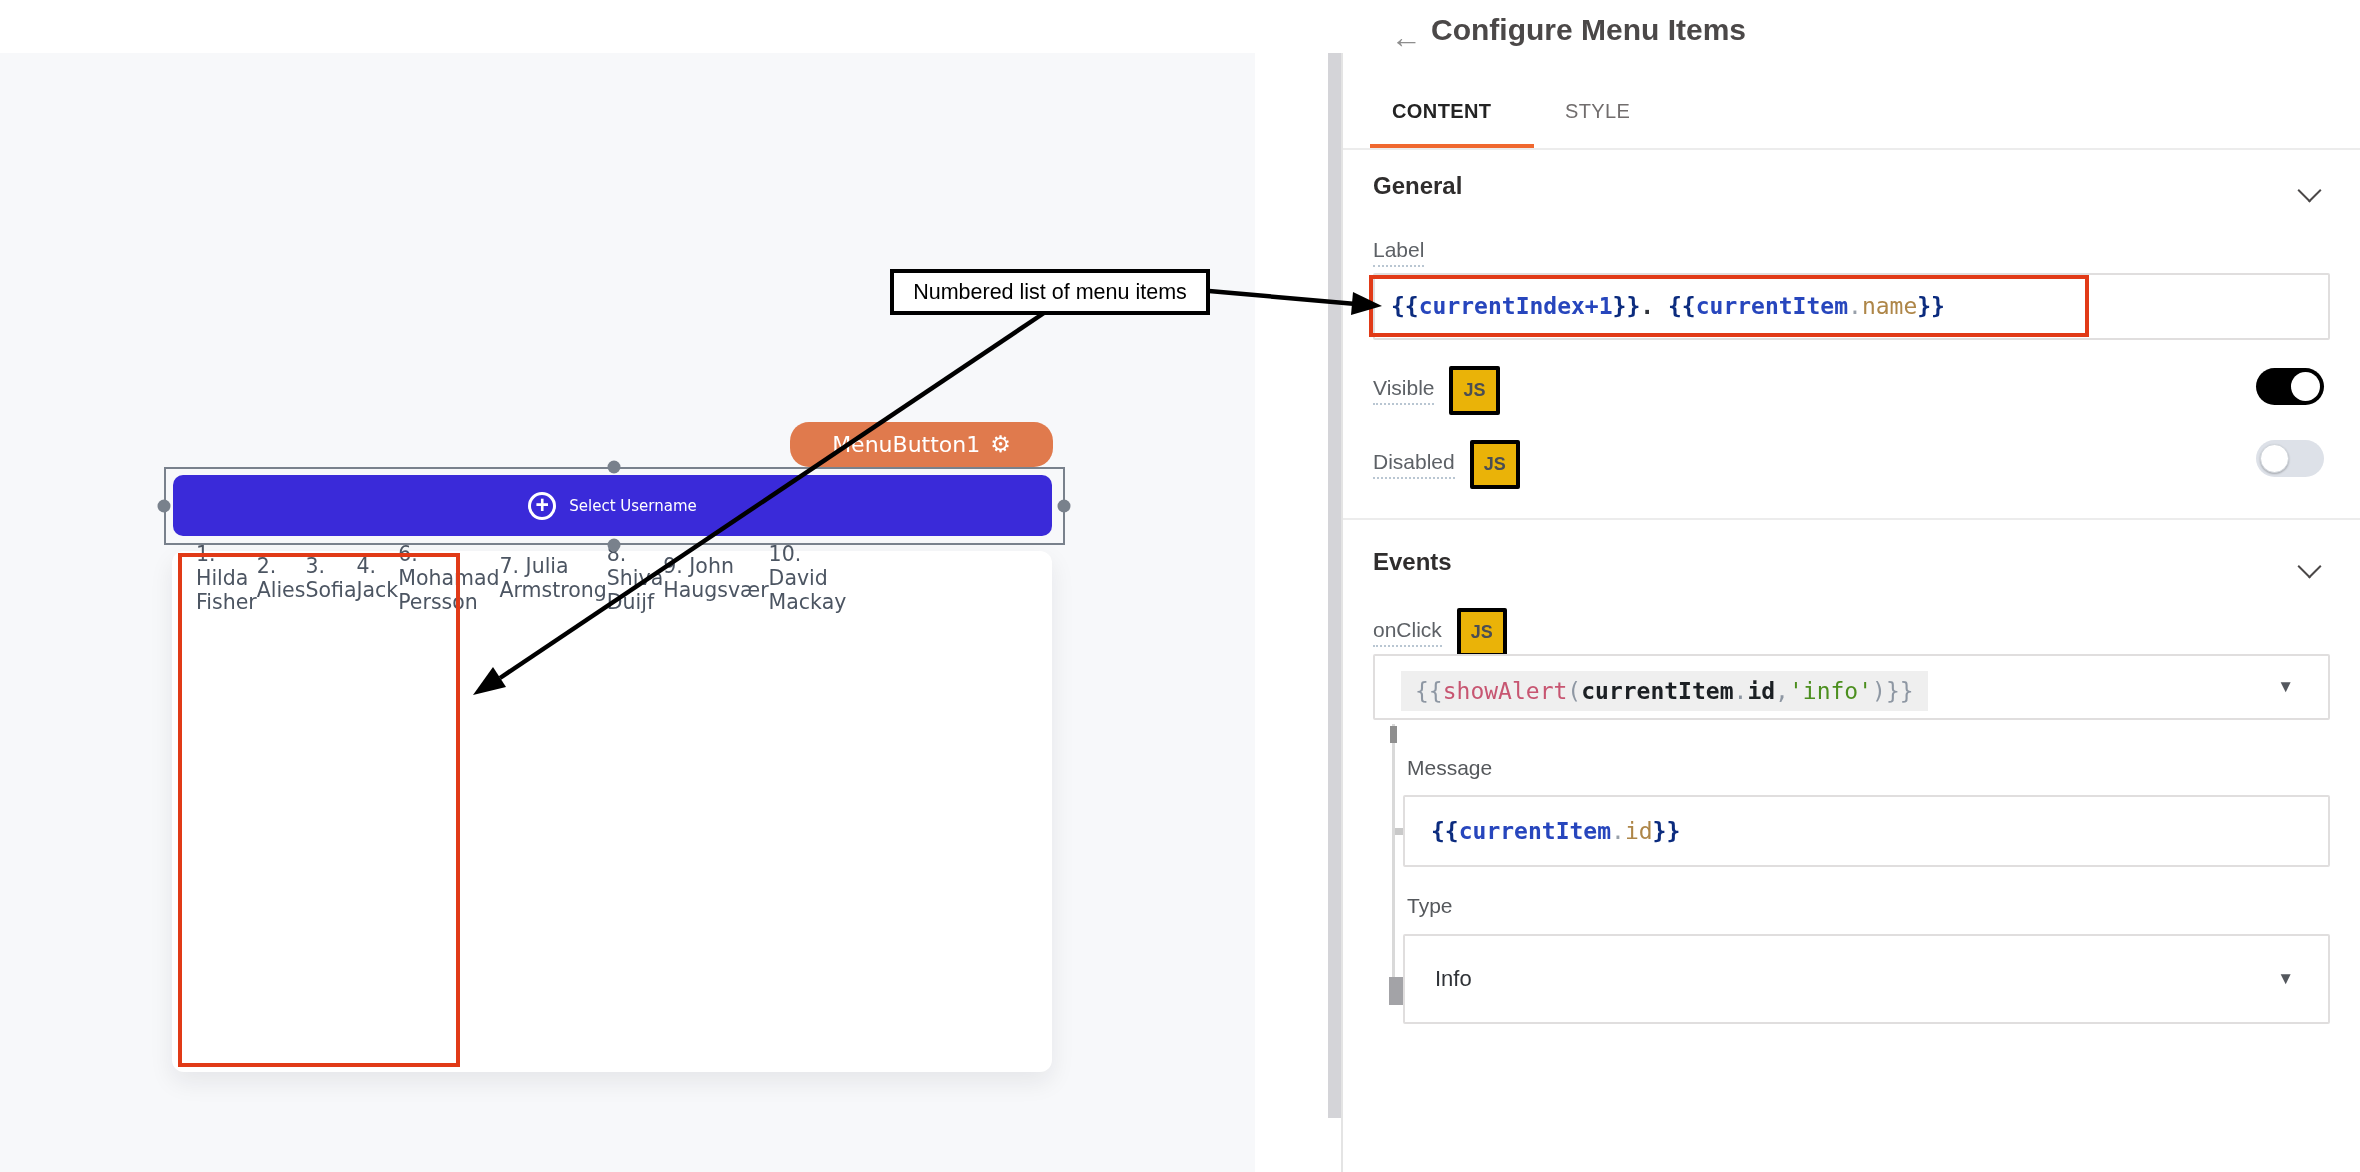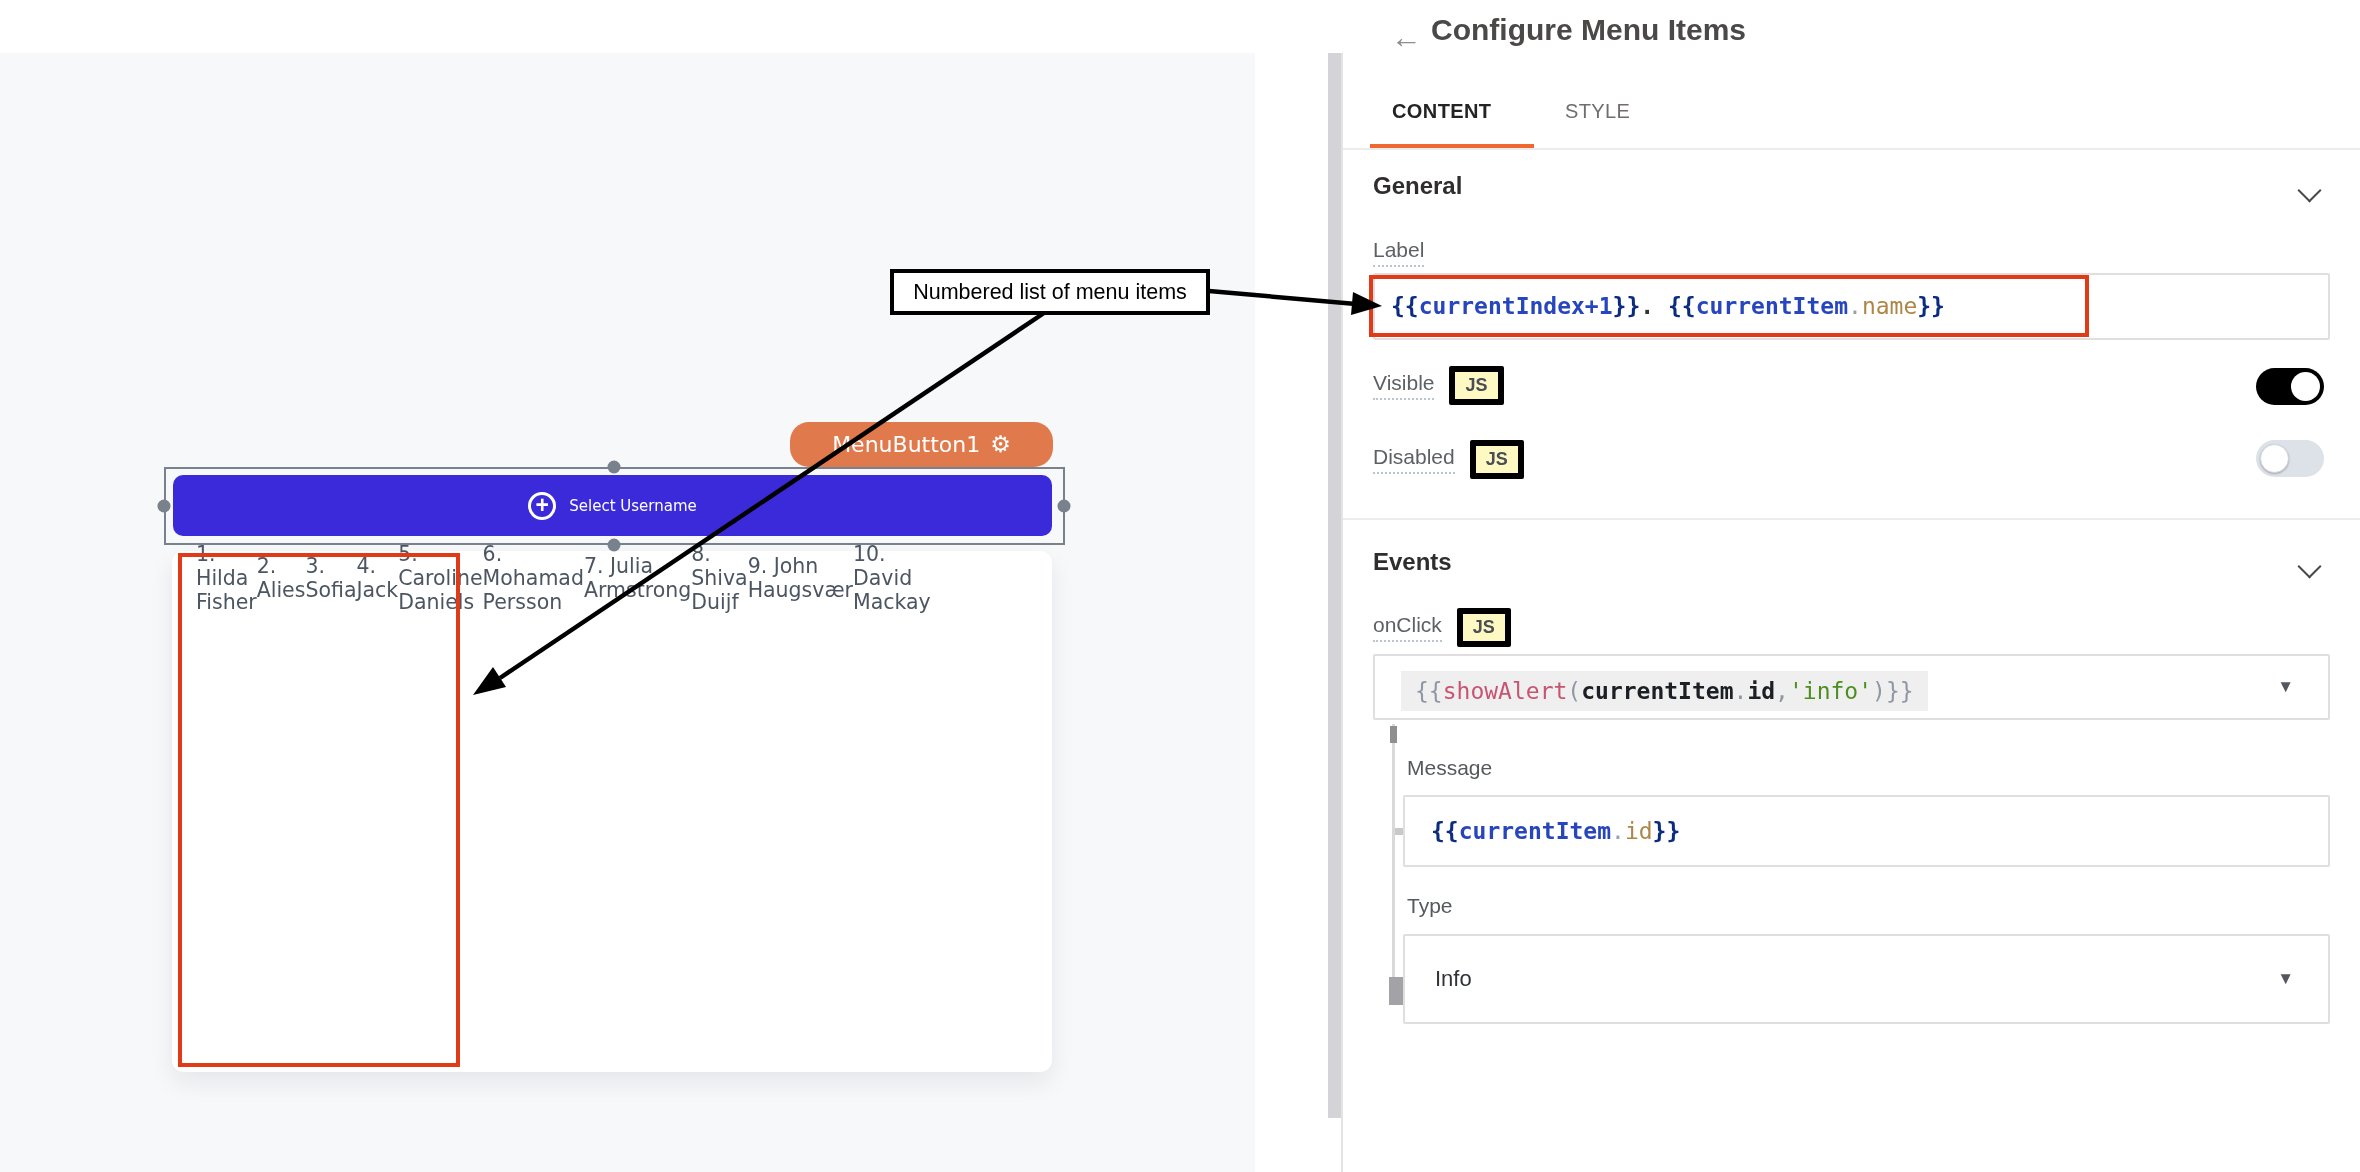--- a/index.html
+++ b/index.html
@@ -41,22 +41,22 @@
   .tab{top:100px;font-size:20px;letter-spacing:.4px;cursor:pointer;}
   .tab-content{left:49px;font-weight:700;color:#232323;}
   .tab-style{left:222px;font-weight:500;color:#716D6D;}
   .tab-underline{left:27px;top:144px;width:164px;height:6px;background:#F0682F;}
   .tabs-line{left:0;top:148px;width:1017px;height:2px;background:#ECECEC;}
   .section-title{font-size:24px;font-weight:600;color:#2F2D2D;}
   .chev{width:15px;height:15px;border-right:2.5px solid #4B4848;border-bottom:2.5px solid #4B4848;
     transform:rotate(45deg);cursor:pointer;}
   .prop-label{font-size:21px;color:#5D6166;}
   .dotted{border-bottom:2px dotted #B9C6D2;padding-bottom:3px;cursor:help;}
-  .js-badge{display:inline-block;border:6px solid #000000;border-radius:2px;padding:2px 10px;
-    font-size:18px;font-weight:700;color:#4A4E54;background:#fef9c3;line-height:1.3;cursor:pointer;}
+  .js-badge{display:inline-block;border:4px solid #000000;border-radius:2px;padding:9px 10px;
+    font-size:18px;font-weight:700;color:#4A4E54;background:#eab308;line-height:1.3;cursor:pointer;}
   .row{display:flex;align-items:center;gap:15px;}
   .field{border:2px solid #E0DEDE;border-radius:2px;background:#fff;box-sizing:border-box;cursor:text;}
   .code{font-family:"DejaVu Sans Mono",monospace;font-size:23px;white-space:pre;}
   .red-outline{border:4px solid #E13A17;box-sizing:border-box;z-index:3;display:flex;align-items:center;
     padding-left:18px;background:transparent;}
   .toggle{width:68px;height:37px;border-radius:19px;position:relative;cursor:pointer;}
   .toggle .knob{position:absolute;top:4px;width:29px;height:29px;border-radius:50%;background:#fff;}
   .toggle.on{background:#000;}
   .toggle.on .knob{right:4px;}
   .toggle.off{background:#DDE1E8;}
@@ -89,21 +89,20 @@
 <div class="stage">
 
   <div class="abs artboard"></div>
 
   <div class="abs dropdown"></div>
   <div class="abs menu-list">
       <div class="menu-item">1. Hilda Fisher</div>
       <div class="menu-item">2. Alies</div>
       <div class="menu-item">3. Sofia</div>
       <div class="menu-item">4. Jack</div>
-      <div class="menu-item">5. Caroline Daniels</div>
       <div class="menu-item">6. Mohamad Persson</div>
       <div class="menu-item">7. Julia Armstrong</div>
       <div class="menu-item">8. Shiva Duijf</div>
       <div class="menu-item">9. John Haugsvær</div>
       <div class="menu-item">10. David Mackay</div>
     </div>
   <div class="abs red-list-box"></div>
 
   <div class="abs widget-tag">
     <span class="tag-label">MenuButton1</span>

